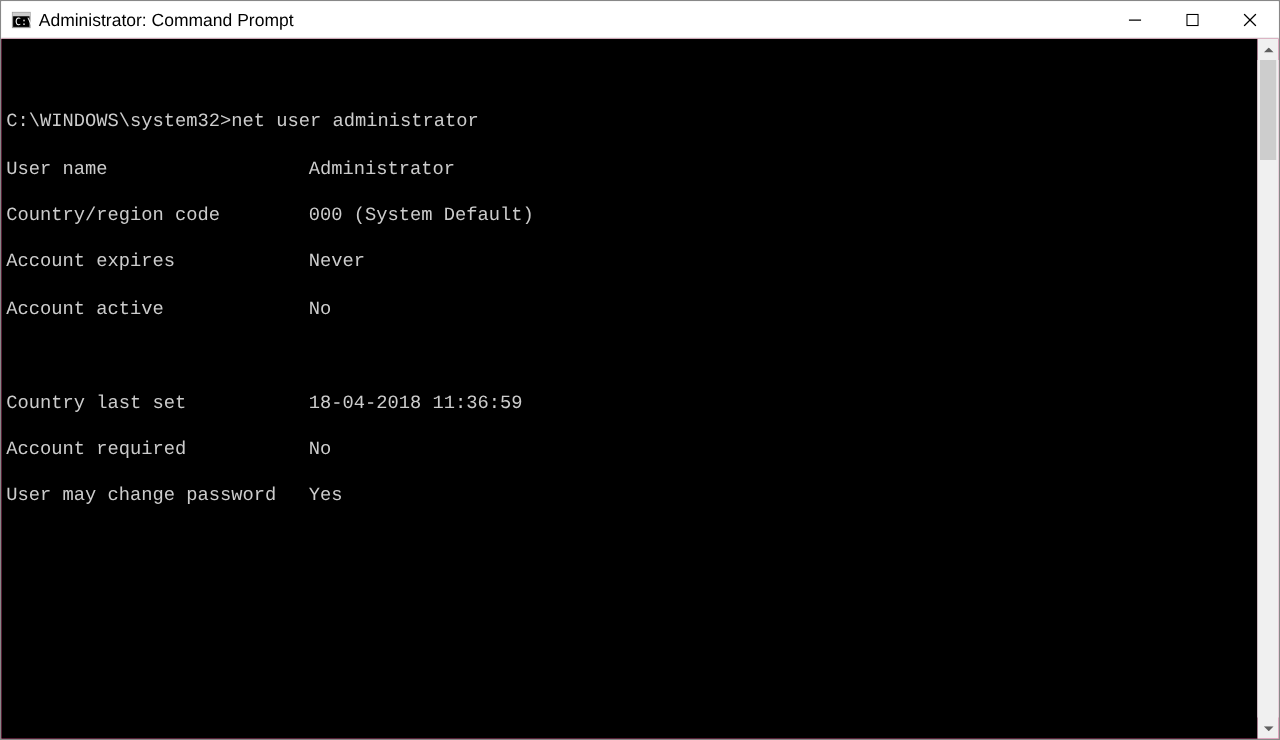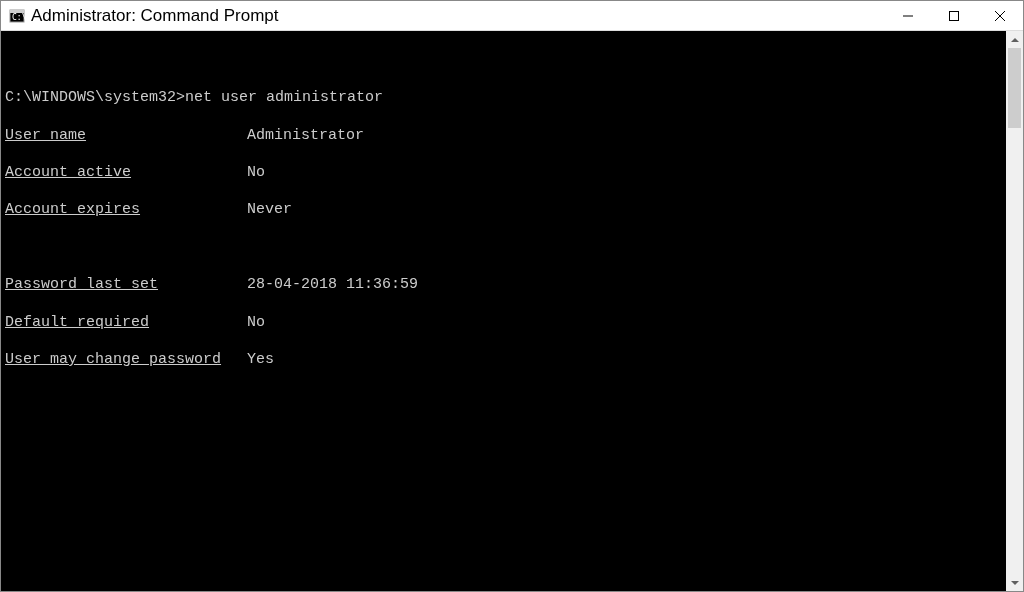--- a/index.html
+++ b/index.html
@@ -33,21 +33,21 @@
       width: 16px;
       height: 16px;
       margin-left: 8px;
       display: inline-flex;
       align-items: center;
       justify-content: center;
     }
     .titlebar-title {
       flex: 1;
       margin-left: 6px;
-      font-size: 17px;
+      font-size: 14px;
       color: #000;
     }
     .window-controls {
       display: flex;
       height: 100%;
     }
     .win-btn {
       width: 46px;
       height: 100%;
       display: flex;
@@ -98,21 +98,21 @@
       position: relative;
     }
     .scroll-thumb {
       position: absolute;
       top: 0;
       left: 2px;
       width: 13px;
       height: 80px;
       background: #cdcdcd;
     }
-    .field-label { display: inline-block; width: 242px; text-decoration: underline; }
+    .field-label { display: inline-block; width: 242px; }
     .prompt-line span { color: #ccc; }
   </style>
 </head>
 <body>
 
 <div class="window">
   <div class="titlebar">
     <span class="titlebar-icon">
       <svg width="16" height="16" viewBox="0 0 16 16">
         <rect x="1" y="2" width="14" height="12" fill="#000" stroke="#999" stroke-width="1"></rect>
@@ -139,25 +139,26 @@
           </svg>
       </div>
     </div>
   </div>
 
   <div class="terminal-wrapper">
     <div class="terminal">
 <div> </div>
 <div class="prompt-line"><span>C:\WINDOWS\system32&gt;</span><span>net user administrator</span></div>
 <div><span class="field-label">User name</span><span>Administrator</span></div>
+<div><span class="field-label">Country/region code</span><span>000 (System Default)</span></div>
+<div><span class="field-label">Account expires</span><span>Never</span></div>
 <div><span class="field-label">Account active</span><span>No</span></div>
-<div><span class="field-label">Account expires</span><span>Never</span></div>
 <div> </div>
-<div><span class="field-label">Password last set</span><span>‎28-‎04-‎2018 11:36:59</span></div>
-<div><span class="field-label">Default required</span><span>No</span></div>
+<div><span class="field-label">Country last set</span><span>‎18-‎04-‎2018 11:36:59</span></div>
+<div><span class="field-label">Account required</span><span>No</span></div>
 <div><span class="field-label">User may change password</span><span>Yes</span></div>
 
 
 
 
 
 
 
 
 

